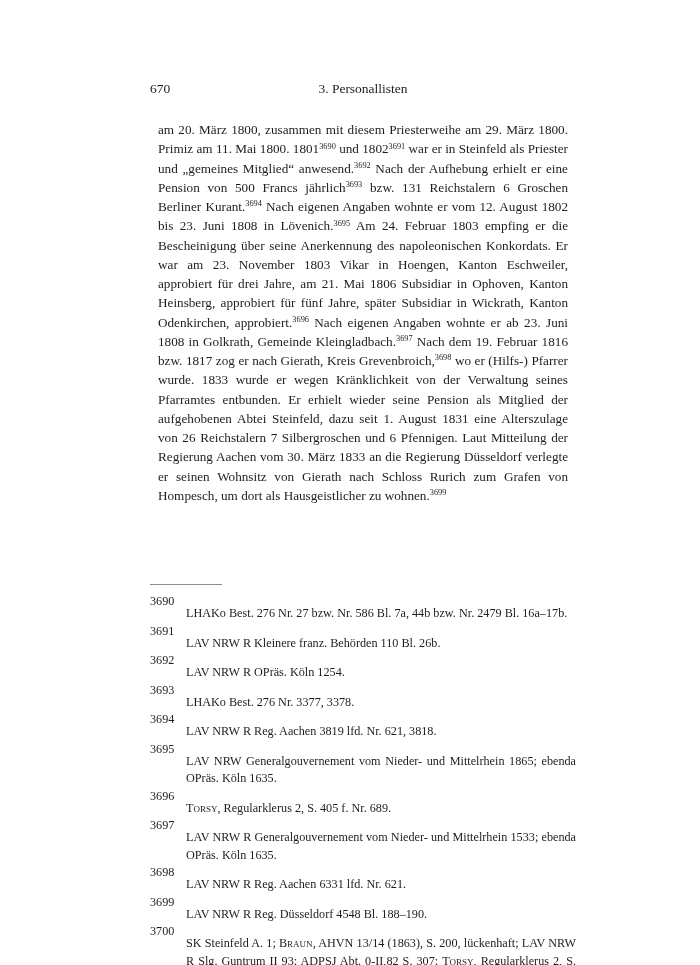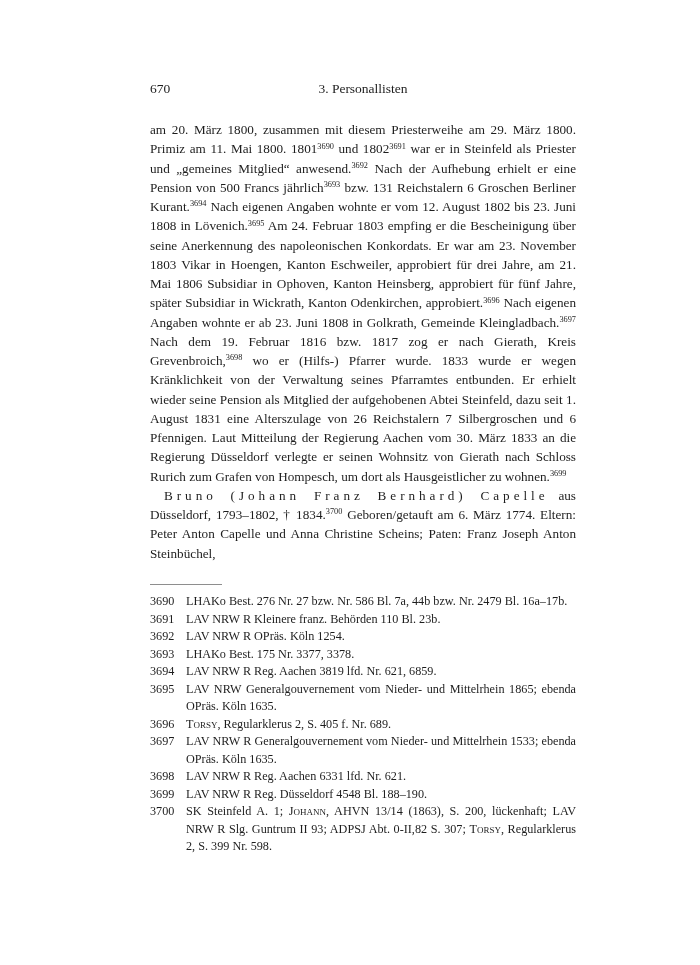--- a/index.html
+++ b/index.html
@@ -22,21 +22,21 @@
   }
   .page-number { position: absolute; left: 0; top: 0; }
   .running-title { position: absolute; left: 0; right: 0; top: 0; text-align: center; }
   .body-text {
     margin-top: 22px;
     min-height: 450px;
     font-size: 13.2px;
     line-height: 19.25px;
     text-align: justify;
   }
-  .body-text p { margin: 0; }
+  .body-text p { margin: 8px; }
   .body-text p.indent { text-indent: 14px; }
   .spaced { letter-spacing: 0.3em; }
   sup.fnref {
     font-size: 8.3px;
     line-height: 0;
     vertical-align: baseline;
     position: relative;
     top: -0.55em;
     letter-spacing: 0;
   }
@@ -45,59 +45,58 @@
     height: 0;
     border-top: 1.5px solid #8e8e8e;
     margin: 14px 0 8px 0;
   }
   .footnotes {
     font-size: 12.2px;
     line-height: 17.5px;
   }
   .fn { display: flex; }
   .fn-num { width: 36px; flex: none; }
-  .fn-text { flex: 1; text-align: justify; }
+  .fn-text { flex: 1; text-align: justify; margin-top: 12px; }
   .sc { font-variant: small-caps; }
 </style>
 </head>
 <body>
 
 <div class="page">
   <div class="page-header">
     <span class="page-number">670</span>
     <span class="running-title">3. Personallisten</span>
   </div>
 
   <div class="body-text">
       <p>am 20. März 1800, zusammen mit diesem Priesterweihe am 29. März 1800. Primiz am 11. Mai 1800. 1801<sup class="fnref">3690</sup> und 1802<sup class="fnref">3691</sup> war er in Steinfeld als Priester und „gemeines Mitglied“ anwesend.<sup class="fnref">3692</sup> Nach der Aufhebung erhielt er eine Pension von 500 Francs jährlich<sup class="fnref">3693</sup> bzw. 131 Reichstalern 6 Groschen Berliner Kurant.<sup class="fnref">3694</sup> Nach eigenen Angaben wohnte er vom 12. August 1802 bis 23. Juni 1808 in Lövenich.<sup class="fnref">3695</sup> Am 24. Februar 1803 empfing er die Bescheinigung über seine Anerkennung des napoleonischen Konkordats. Er war am 23. November 1803 Vikar in Hoengen, Kanton Eschweiler, approbiert für drei Jahre, am 21. Mai 1806 Subsidiar in Ophoven, Kanton Heinsberg, approbiert für fünf Jahre, später Subsidiar in Wickrath, Kanton Odenkirchen, approbiert.<sup class="fnref">3696</sup> Nach eigenen Angaben wohnte er ab 23. Juni 1808 in Golkrath, Gemeinde Kleingladbach.<sup class="fnref">3697</sup> Nach dem 19. Februar 1816 bzw. 1817 zog er nach Gierath, Kreis Grevenbroich,<sup class="fnref">3698</sup> wo er (Hilfs-) Pfarrer wurde. 1833 wurde er wegen Kränklichkeit von der Verwaltung seines Pfarramtes entbunden. Er erhielt wieder seine Pension als Mitglied der aufgehobenen Abtei Steinfeld, dazu seit 1. August 1831 eine Alterszulage von 26 Reichstalern 7 Silbergroschen und 6 Pfennigen. Laut Mitteilung der Regierung Aachen vom 30. März 1833 an die Regierung Düsseldorf verlegte er seinen Wohnsitz von Gierath nach Schloss Rurich zum Grafen von Hompesch, um dort als Hausgeistlicher zu wohnen.<sup class="fnref">3699</sup></p>
-      <p class="indent"><span class="spaced">Bruno (Johann Franz Bernhard) Capelle</span> aus Düsseldorf, 1793–1802, † 1834.<sup class="fnref">3700</sup> Geboren/getauft am 6. März 1774. Eltern: Peter Anton Capelle und Anna Christine Scheins; Paten: Franz Joseph Anton Steinbüchel,</p>
     </div>
 
   <div class="fn-rule"></div>
 
   <div class="footnotes">
       <div class="fn">
         <span class="fn-num">3690</span>
         <span class="fn-text">LHAKo Best. 276 Nr. 27 bzw. Nr. 586 Bl. 7a, 44b bzw. Nr. 2479 Bl. 16a–17b.</span>
       </div>
       <div class="fn">
         <span class="fn-num">3691</span>
-        <span class="fn-text">LAV NRW R Kleinere franz. Behörden 110 Bl. 23b.</span>
+        <span class="fn-text">LAV NRW R Kleinere franz. Behörden 110 Bl. 26b.</span>
       </div>
       <div class="fn">
         <span class="fn-num">3692</span>
         <span class="fn-text">LAV NRW R OPräs. Köln 1254.</span>
       </div>
       <div class="fn">
         <span class="fn-num">3693</span>
-        <span class="fn-text">LHAKo Best. 175 Nr. 3377, 3378.</span>
+        <span class="fn-text">LHAKo Best. 276 Nr. 3377, 3378.</span>
       </div>
       <div class="fn">
         <span class="fn-num">3694</span>
-        <span class="fn-text">LAV NRW R Reg. Aachen 3819 lfd. Nr. 621, 6859.</span>
+        <span class="fn-text">LAV NRW R Reg. Aachen 3819 lfd. Nr. 621, 3818.</span>
       </div>
       <div class="fn">
         <span class="fn-num">3695</span>
         <span class="fn-text">LAV NRW Generalgouvernement vom Nieder- und Mittelrhein 1865; ebenda OPräs. Köln 1635.</span>
       </div>
       <div class="fn">
         <span class="fn-num">3696</span>
         <span class="fn-text"><span class="sc">Torsy</span>, Regularklerus 2, S. 405 f. Nr. 689.</span>
       </div>
       <div class="fn">
@@ -107,16 +106,16 @@
       <div class="fn">
         <span class="fn-num">3698</span>
         <span class="fn-text">LAV NRW R Reg. Aachen 6331 lfd. Nr. 621.</span>
       </div>
       <div class="fn">
         <span class="fn-num">3699</span>
         <span class="fn-text">LAV NRW R Reg. Düsseldorf 4548 Bl. 188–190.</span>
       </div>
       <div class="fn">
         <span class="fn-num">3700</span>
-        <span class="fn-text">SK Steinfeld A. 1; <span class="sc">Johann</span>, AHVN 13/14 (1863), S. 200, lückenhaft; LAV NRW R Slg. Guntrum II 93; ADPSJ Abt. 0-II,82 S. 307; <span class="sc">Torsy</span>, Regularklerus 2, S. 399 Nr. 598.</span>
+        <span class="fn-text">SK Steinfeld A. 1; <span class="sc">Braun</span>, AHVN 13/14 (1863), S. 200, lückenhaft; LAV NRW R Slg. Guntrum II 93; ADPSJ Abt. 0-II,82 S. 307; <span class="sc">Torsy</span>, Regularklerus 2, S. 399 Nr. 598.</span>
       </div>
     </div>
 </div>
 
 </body></html>

